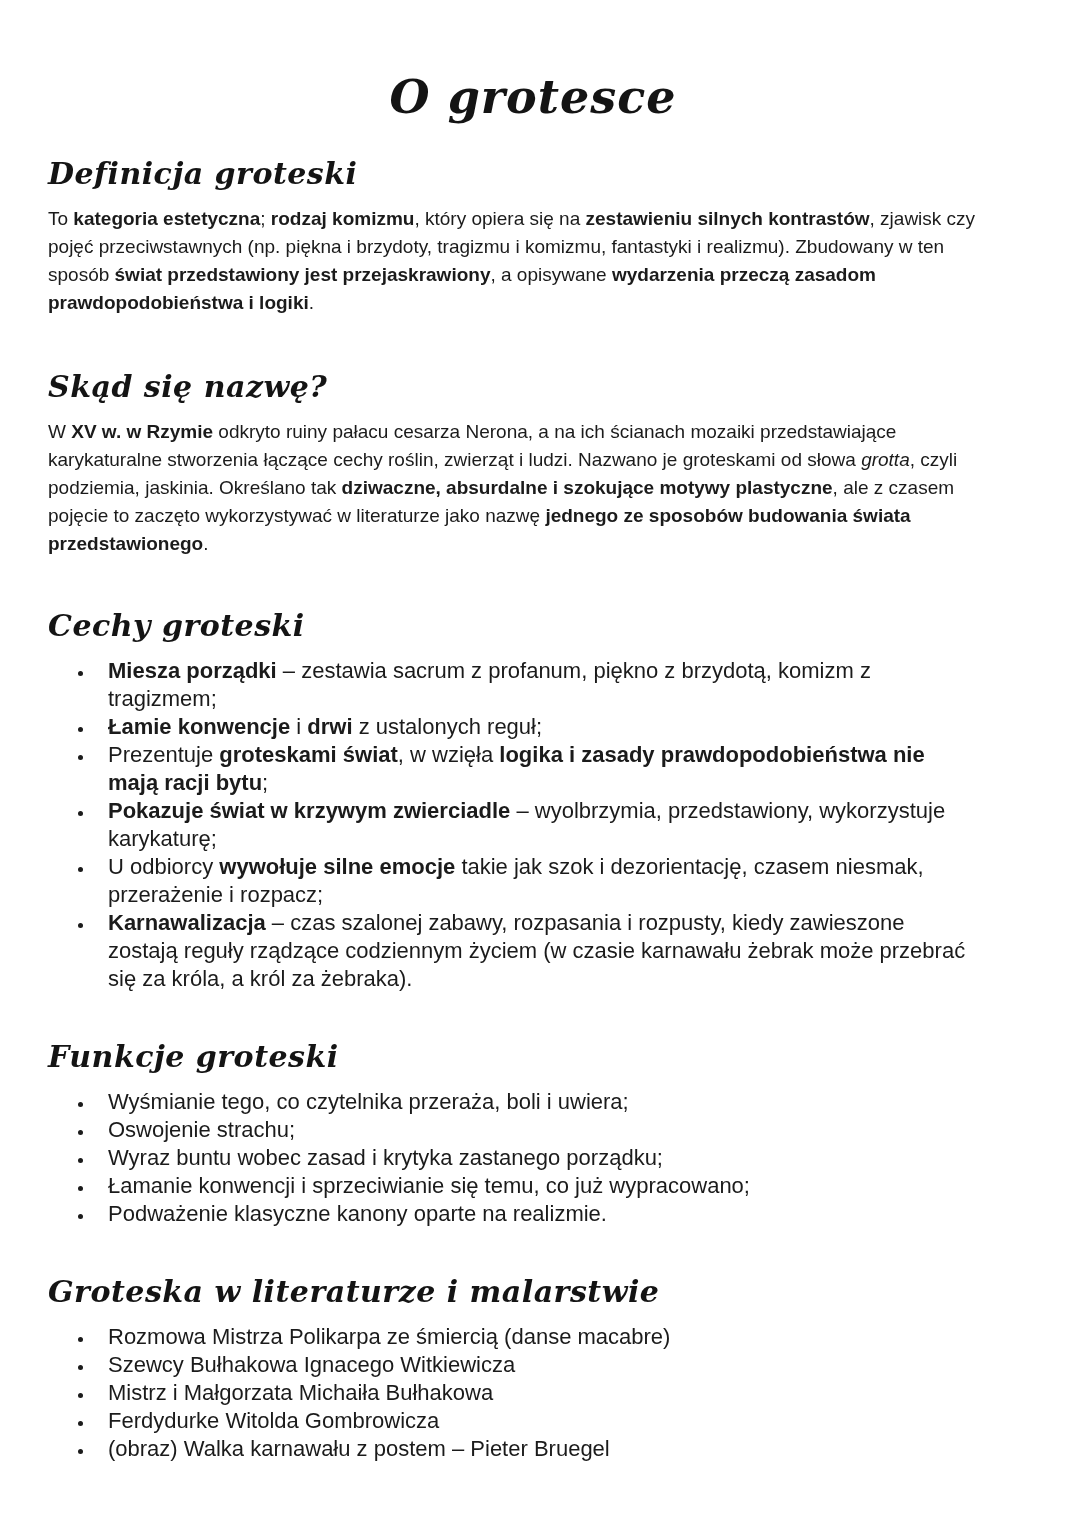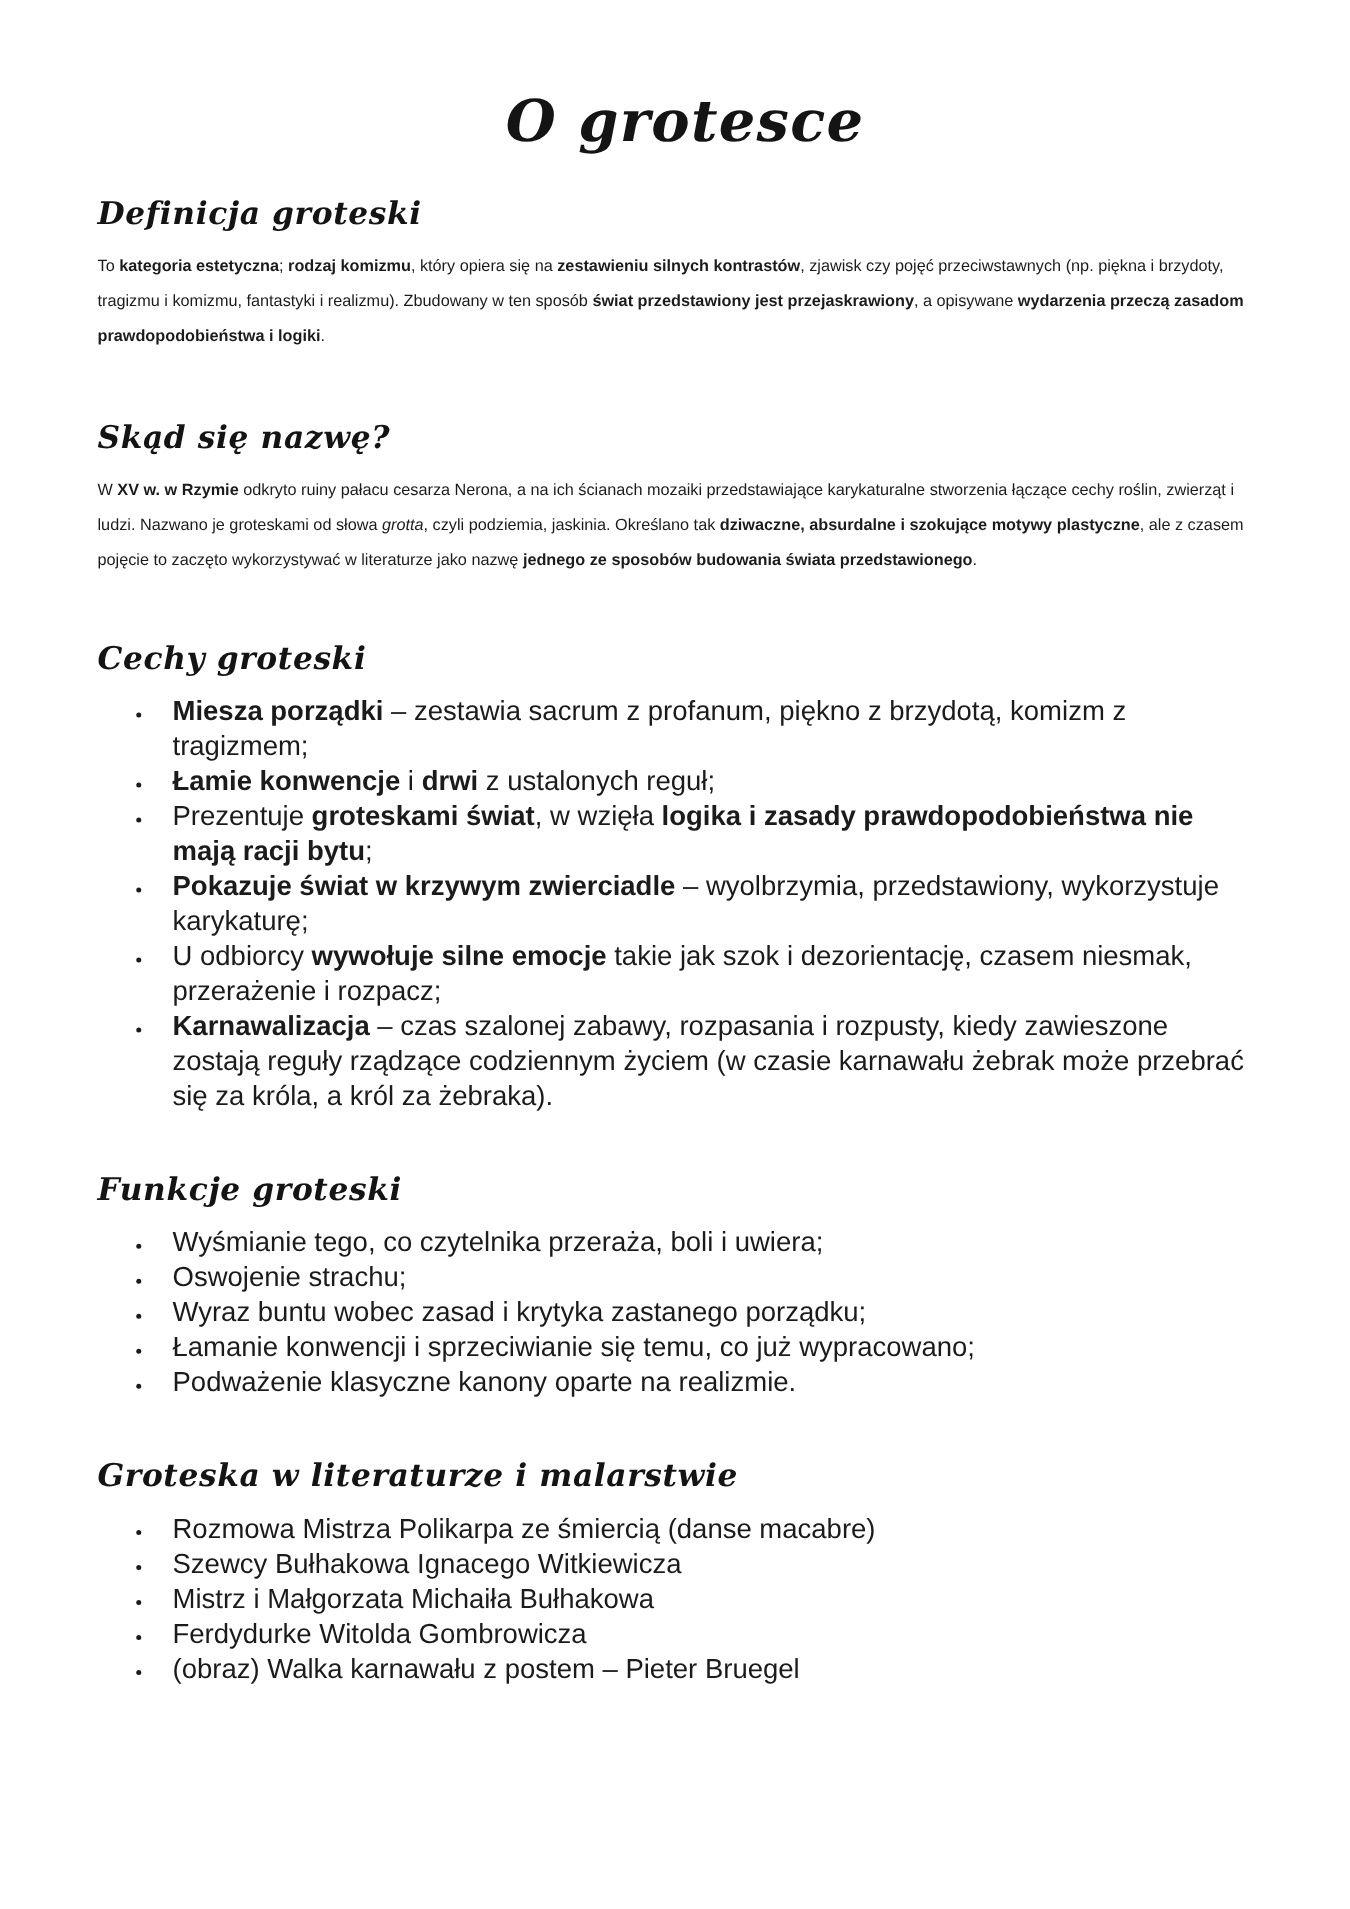--- a/index.html
+++ b/index.html
@@ -7,49 +7,49 @@
     background: #ffffff;
     font-family: "Liberation Sans", sans-serif;
     color: #1b1b1b;
   }
   .page {
     position: relative;
     width: 1080px;
     min-height: 1527px;
     margin: 0 auto;
     background: #ffffff;
-    padding: 64px 62px 60px 78px;
+    padding: 64px 62px 60px 48px;
   }
   .doc-title {
     text-align: center;
     font-family: "DejaVu Serif", serif;
     font-style: italic;
     font-weight: 700;
     font-size: 46px;
     letter-spacing: 1px;
     color: #141414;
     margin: 6px 0 32px 0;
   }
   .script-heading {
     font-family: "DejaVu Serif", serif;
     font-style: italic;
     font-weight: 700;
-    font-size: 25px;
+    font-size: 30px;
     letter-spacing: 0.5px;
     color: #141414;
     margin: 0 0 14px 0;
   }
   section { margin-bottom: 0; }
   .sec-def      { margin-top: 28px; }
   .sec-skad     { margin-top: 52px; }
   .sec-cechy    { margin-top: 50px; }
   .sec-funkcje  { margin-top: 46px; }
   .sec-lit      { margin-top: 46px; }
   .body-text {
-    font-size: 13px;
+    font-size: 19px;
     line-height: 28px;
     color: #1b1b1b;
     max-width: 957px;
   }
   .b { font-weight: 700; }
   .i { font-style: italic; }
   ul.bullet-list {
     list-style: disc outside;
     margin: 2px 0 0 0;
     padding-left: 46px;

